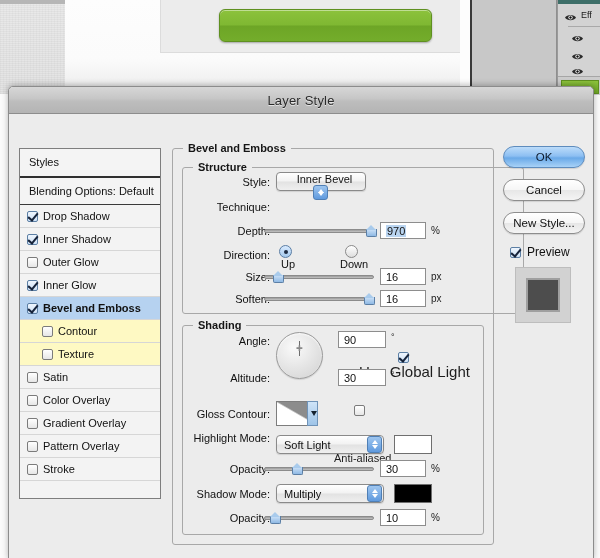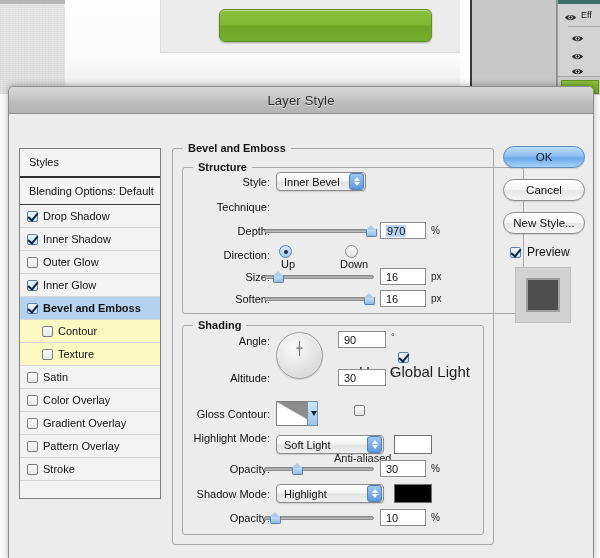--- a/index.html
+++ b/index.html
@@ -382,21 +382,21 @@
     <div class="panel-main">
       <div class="group" style="left:0;top:8px;width:320px;height:395px;">
         <span class="group-title">Bevel and Emboss</span>
       </div>
 
       <div class="group" style="left:10px;top:27px;width:300px;height:145px;padding-left:40px;">
         <span class="group-title">Structure</span>
       </div>
 
       <span class="rlabel" style="left:10px;top:33px;width:88px;">Style:</span>
-      <div class="popup" style="left:104px;top:32px;width:90px;">
+      <div class="popup" style="left:104px;top:32px;width:90px;flex-direction:column;">
         <span class="ptxt">Inner Bevel</span>
         <span class="parrows"></span>
       </div>
 
       <span class="rlabel" style="left:10px;top:58px;width:88px;">Technique:</span>
 
       <span class="rlabel" style="left:10px;top:82px;width:88px;">Depth:</span>
       <div class="slider" style="left:92px;top:82px;width:110px;">
         <div class="strack"></div>
         <div class="sthumb" style="left:97%"></div>
@@ -481,21 +481,21 @@
         <div class="strack"></div>
         <div class="sthumb" style="left:30%"></div>
       </div>
       <div class="numfield" style="left:208px;top:320px;width:46px;">
         <span>30</span>
       </div>
       <span class="unit" style="left:259px;top:320px;">%</span>
 
       <span class="rlabel" style="left:2px;top:345px;width:96px;">Shadow Mode:</span>
       <div class="popup" style="left:104px;top:344px;width:108px;">
-        <span class="ptxt">Highlight</span>
+        <span class="ptxt">Multiply</span>
         <span class="parrows"></span>
       </div>
       <div class="colorsw" style="left:222px;top:344px;background:#000000;"></div>
 
       <span class="rlabel" style="left:10px;top:369px;width:88px;">Opacity:</span>
       <div class="slider" style="left:92px;top:369px;width:110px;">
         <div class="strack"></div>
         <div class="sthumb" style="left:10%"></div>
       </div>
       <div class="numfield" style="left:208px;top:369px;width:46px;">

